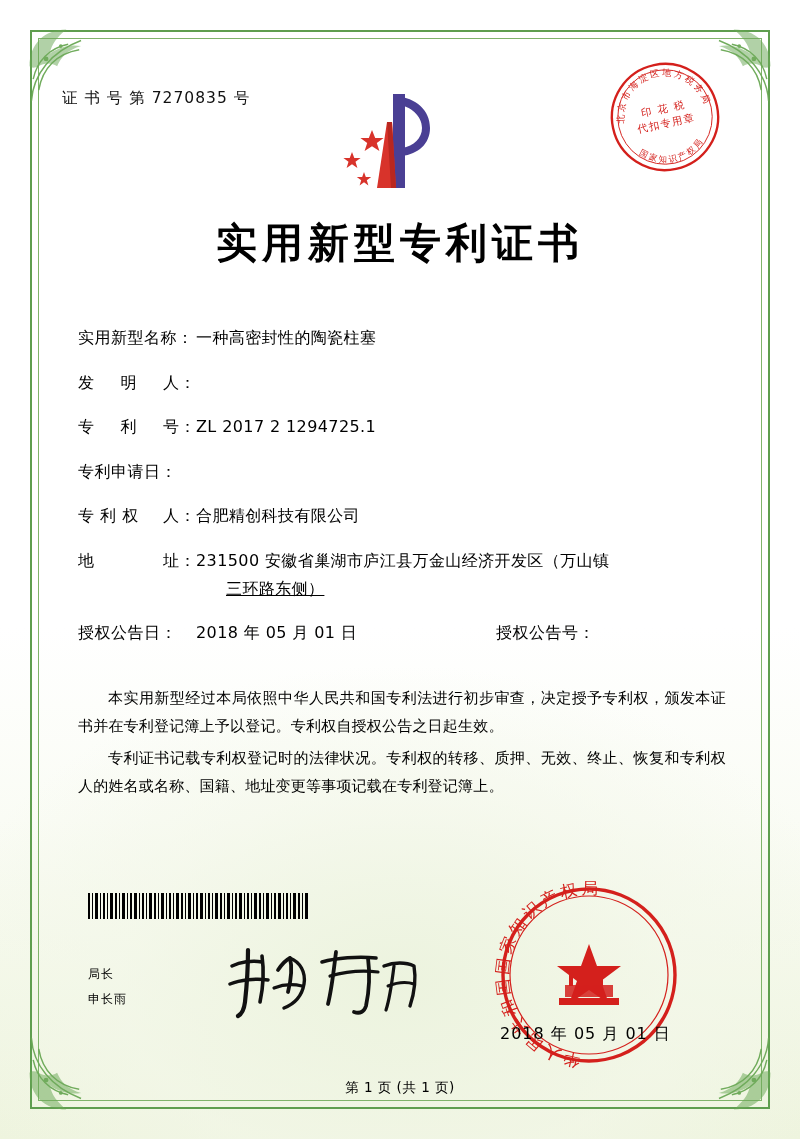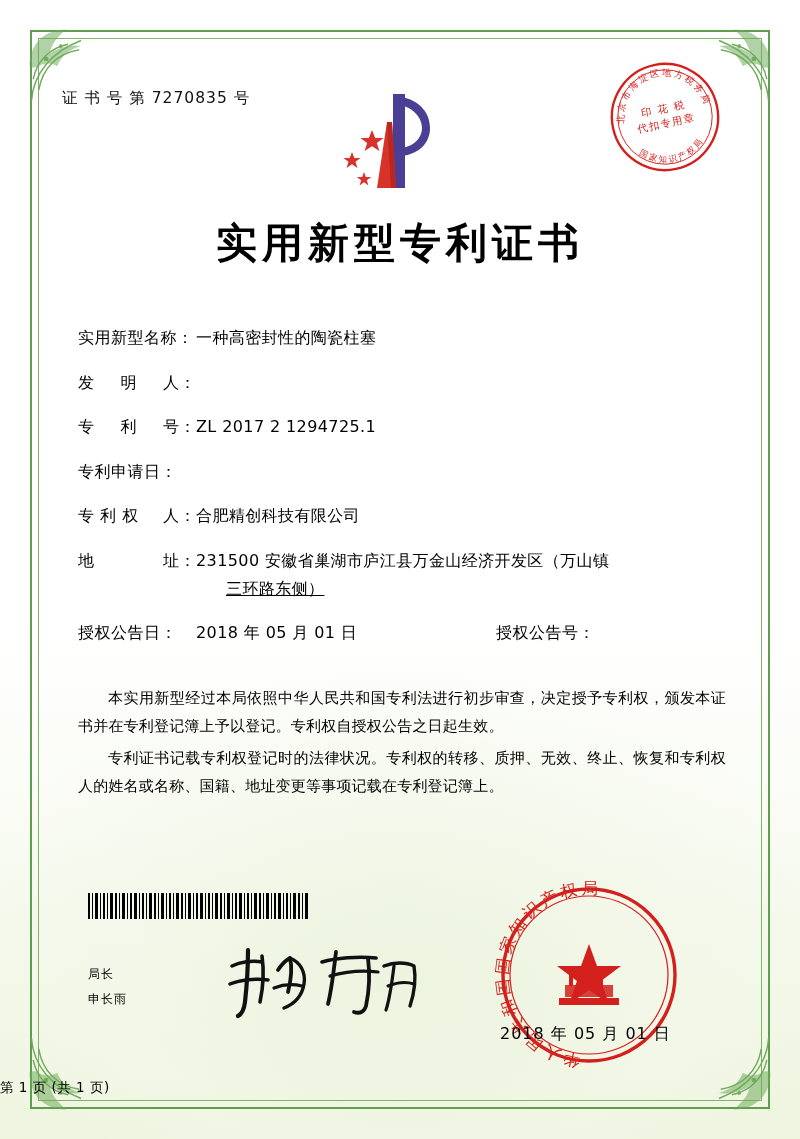--- a/index.html
+++ b/index.html
@@ -186,20 +186,21 @@
     color: #000;
     letter-spacing: 1px;
   }
 
   
   .footer {
     position: absolute;
     left: 0;
     bottom: 42px;
     width: 100%;
+    text-align: center;
     font-size: 13.5px;
     color: #000;
     letter-spacing: 0.5px;
   }
 </style>
 </head>
 <body>
 
 <div class="page">
 

